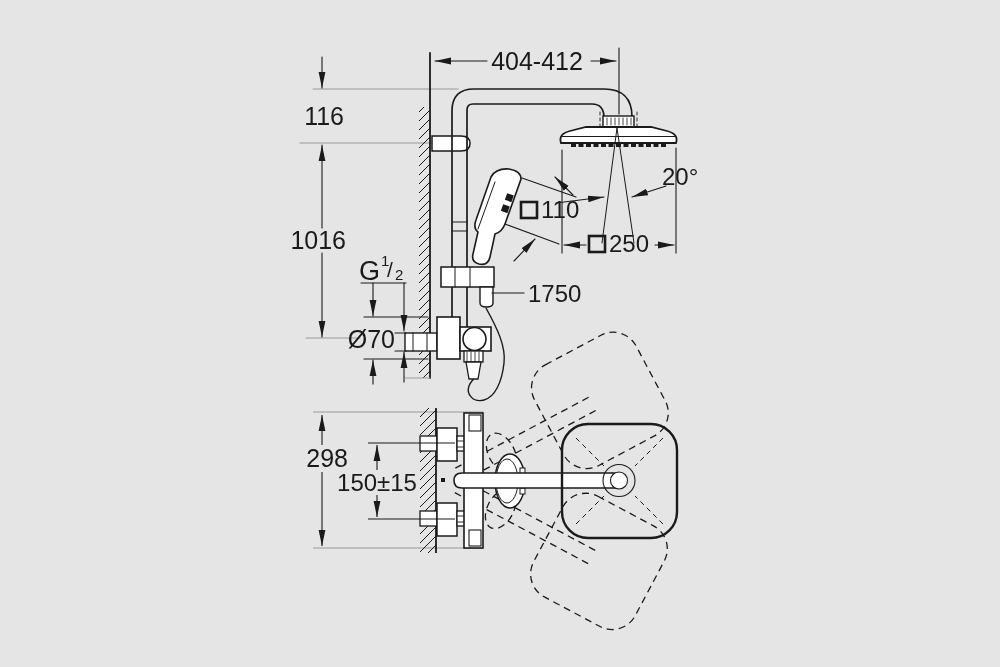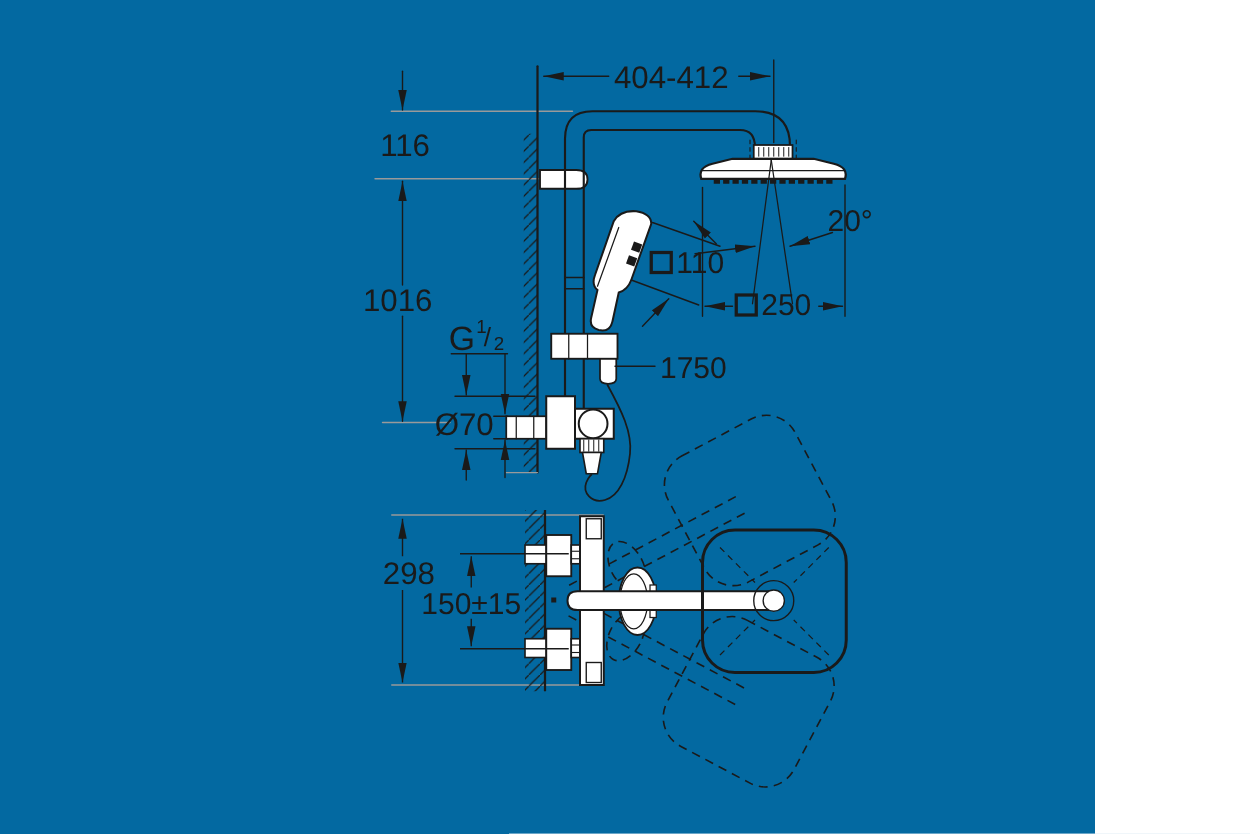--- a/index.html
+++ b/index.html
@@ -1,17 +1,17 @@
 <!DOCTYPE html>
 <html><head>
 <meta charset="utf-8">
 <style>
   html,body{margin:0;padding:0;background:#ffffff;}
-  .stage{position:relative;width:864px;height:667px;background:#0369a1;overflow:hidden;
-         font-family:"Liberation Sans", sans-serif;padding-left:12px;}
+  .stage{position:relative;width:1000px;height:667px;background:#e5e5e5;overflow:hidden;
+         font-family:"Liberation Sans", sans-serif;}
   svg{position:absolute;left:0;top:0;}
   text{font-family:"Liberation Sans", sans-serif;fill:#1a1a1a;}
   .dim{font-size:25px;}
   .dim-s{font-size:24px;}
   .thread{font-size:27px;}
   .frac{font-size:15px;}
   .slash{font-size:21px;}
 </style>
 </head>
 <body>

